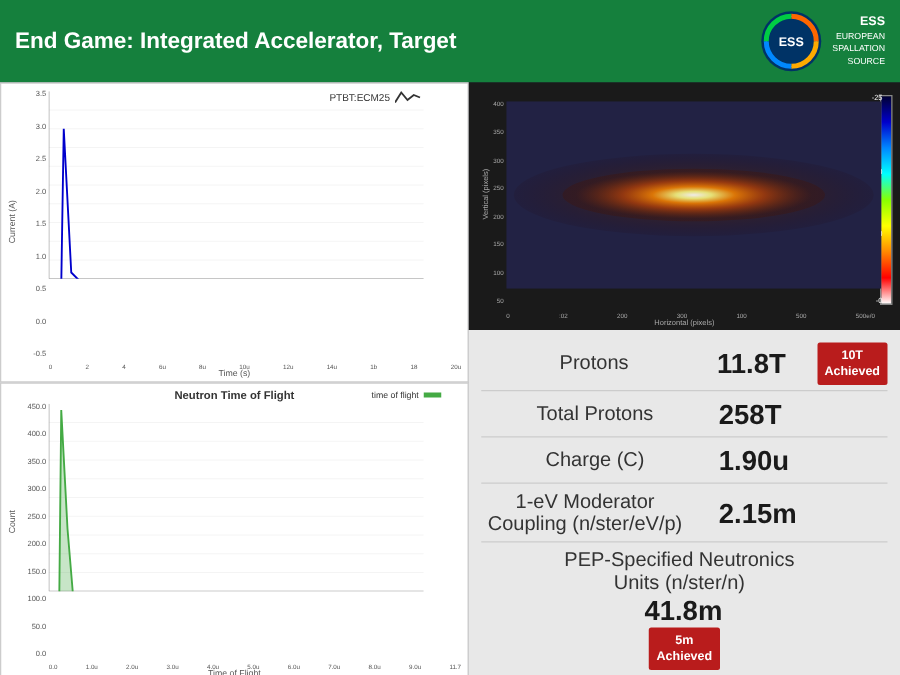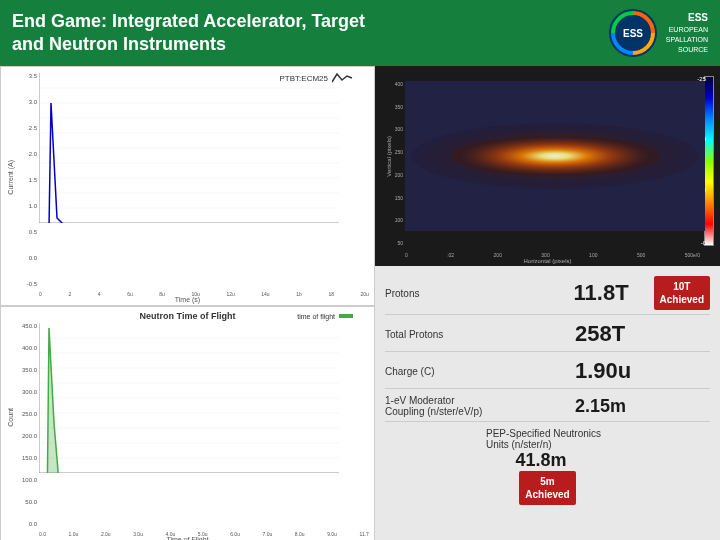--- a/index.html
+++ b/index.html
@@ -64,21 +64,21 @@
       width: 375px;
       height: 240px;
       background: #ffffff;
       border: 1px solid #ccc;
       position: relative;
       padding: 6px 8px 20px 38px;
     }
     .chart-title-tag {
       position: absolute;
       top: 5px;
-      right: 20px;
+      right: 36px;
       font-size: 8px;
       color: #333;
       display: flex;
       align-items: center;
       gap: 4px;
     }
 
     
     .chart-bottom {
       width: 375px;
@@ -122,56 +122,55 @@
       align-items: center;
       padding: 4px 0;
       border-bottom: 1px solid #ccc;
     }
     .stat-row:last-child {
       border-bottom: none;
       flex-direction: column;
     }
     .stat-label {
       flex: 1;
-      font-size: 10px;
+      font-size: 16px;
       color: #333;
-      text-align: left;
+      text-align: center;
       padding-right: 8px;
       font-weight: normal;
     }
     .stat-value {
       font-size: 22px;
       font-weight: bold;
       color: #1a1a1a;
       min-width: 80px;
       text-align: left;
     }
     .stat-value.medium {
-      font-size: 18px;
+      font-size: 22px;
       margin-left: 16px;
     }
     .achieved-badge {
       background: #b91c1c;
       color: white;
       font-size: 10px;
       font-weight: bold;
       padding: 4px 6px;
       border-radius: 2px;
       text-align: center;
       line-height: 1.3;
       min-width: 55px;
     }
   </style>
 </head>
 <body>
 
 <div class="header">
   <div class="header-title">
     <span>End Game: Integrated Accelerator, Target</span><br>
-    <span>and Neutron Instruments</span>
   </div>
   <div class="header-logo">
 
     <svg class="ess-logo" viewBox="0 0 50 50" xmlns="http://www.w3.org/2000/svg">
       <circle cx="25" cy="25" r="24" fill="#003366"></circle>
       <circle cx="25" cy="25" r="20" fill="#003366" stroke="#5588cc" stroke-width="1"></circle>
 
       <path d="M25,5 A20,20 0 0,1 45,25" stroke="#ff6600" stroke-width="4" fill="none"></path>
       <path d="M45,25 A20,20 0 0,1 25,45" stroke="#ffaa00" stroke-width="4" fill="none"></path>
       <path d="M25,45 A20,20 0 0,1 5,25" stroke="#0088ff" stroke-width="4" fill="none"></path>

